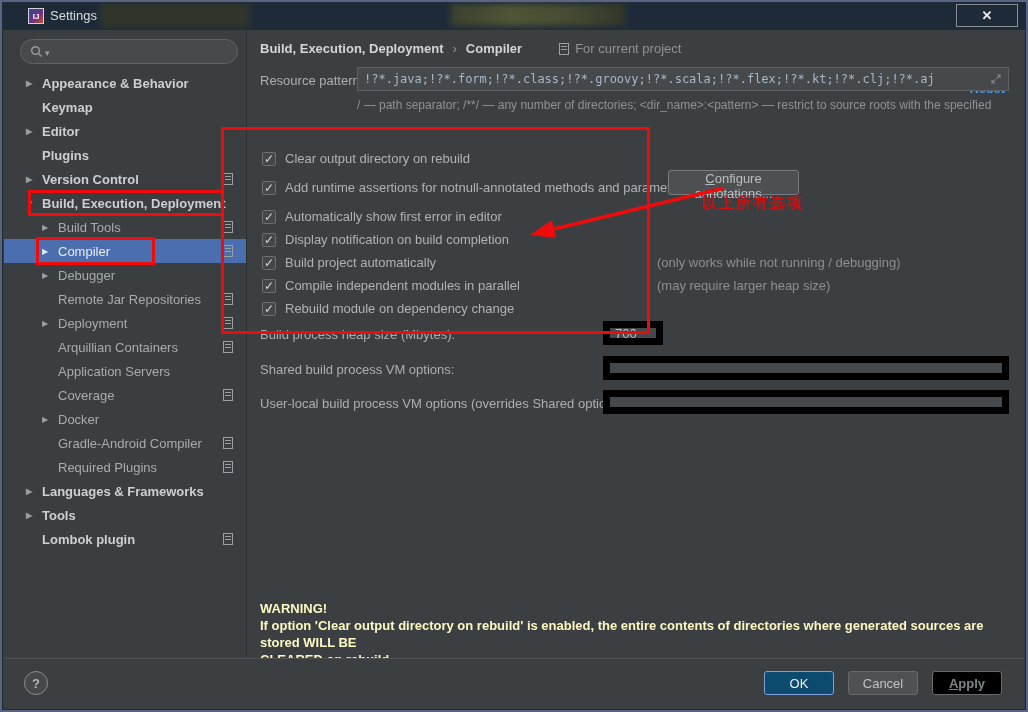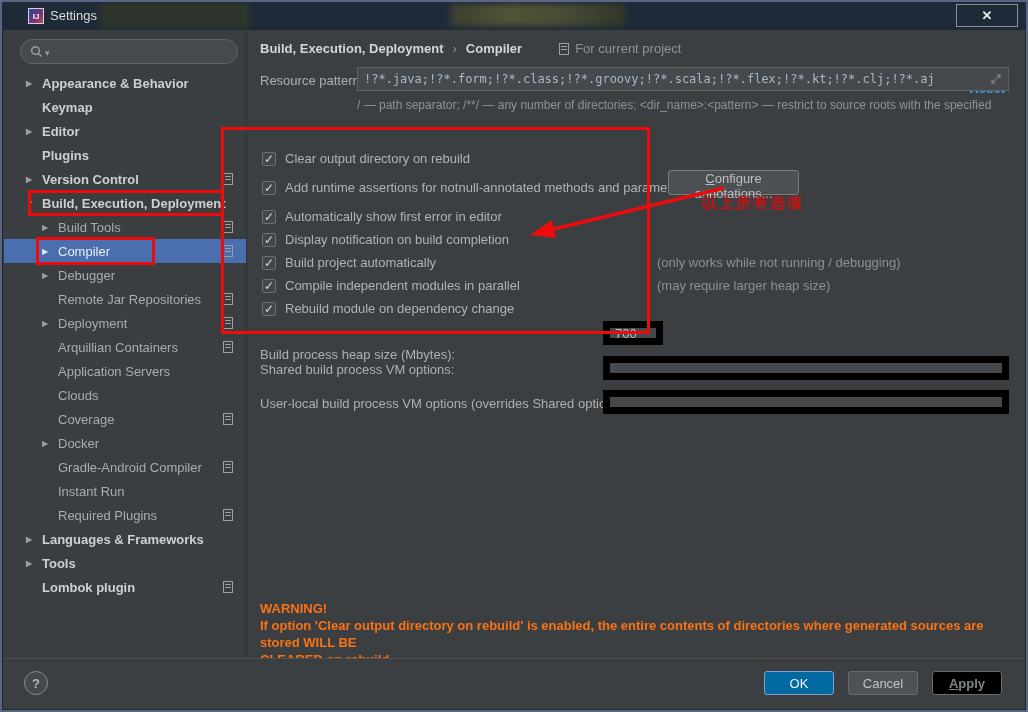--- a/index.html
+++ b/index.html
@@ -71,41 +71,41 @@
   .chkbox{ width:14px; height:14px; background:#43474a; border:1px solid #6b7072; border-radius:2px;
     color:#d2d6d8; font-size:12px; line-height:12px; text-align:center; cursor:pointer; flex:0 0 14px; }
   .chklabel{ color:#b0b3b5; }
   .chkhint{ position:absolute; left:395px; color:#8c9092; }
 
   .cfg-btn{ position:absolute; left:420px; top:140px; width:131px; height:25px;
     background:#4c5052; border:1px solid #797d7f; border-radius:3px;
     color:#bbbfc1; font-size:13px; cursor:pointer; font-family:"Liberation Sans",sans-serif; }
   .mn{ text-decoration:underline; }
 
-  .heap-label{ position:absolute; left:12px; top:297px;margin-top:20px; }
+  .heap-label{ position:absolute; left:12px; top:297px; }
   .field{ background:#45494b; border:7px solid #000000; color:#bdc1c3; font-size:13px;
     font-family:"Liberation Sans",sans-serif; padding:0 5px; }
   .heap-field{ position:absolute; left:355px; top:291px; width:60px; height:24px; }
   .shared-label{ position:absolute; left:12px; top:332px; }
   .shared-field{ position:absolute; left:355px; top:326px; width:406px; height:24px; }
   .user-label{ position:absolute; left:12px; top:366px; }
   .user-field{ position:absolute; left:355px; top:360px; width:406px; height:24px; }
 
   .warning{ position:absolute; left:12px; top:570px; width:758px; font-weight:bold;
-    color:#f97316; line-height:17px; }
+    color:#fef9c3; line-height:17px; }
 
   
   .footer{ position:absolute; left:2px; right:2px; bottom:2px; height:50px;
     background:#3c3f41; border-top:1px solid #515151; }
   .help-btn{ position:absolute; left:20px; top:12px; width:24px; height:24px; border-radius:50%;
     background:#46494b; border:1px solid #8a8e90; color:#b4b8ba; font-size:13px; font-weight:bold;
     display:flex; align-items:center; justify-content:center; cursor:pointer; }
   .btn{ position:absolute; top:12px; height:24px; width:70px; border-radius:3px; font-size:13px;
     font-family:"Liberation Sans",sans-serif; cursor:pointer; }
-  .btn-ok{ right:190px; background:#0369a1; border:1px solid #7ea0d6; color:#eef1f4; }
+  .btn-ok{ right:190px; background:#0c4a6e; border:1px solid #7ea0d6; color:#eef1f4; }
   .btn-cancel{ right:106px; background:#4e5254; border:1px solid #676b6d; color:#bfc3c5; }
   .btn-apply{ right:22px; background:#000000; border:1px solid #676b6d; color:#808587;font-weight:bold; }
 
   
   .anno{ position:absolute; pointer-events:none; z-index:60; }
   .red-box{ border:3px solid #ee0b0b; }
   .red-box1{ left:219px; top:125px; width:429px; height:207px; }
   .red-box2{ left:26px; top:188px; width:196px; height:26px; }
   .red-box3{ left:34px; top:235px; width:119px; height:28px; }
   .red-note{ left:700px; top:192px; color:#cf1010; font-weight:bold; font-size:15px;
@@ -189,39 +189,31 @@
           <span class="tarrow"></span>
           <span>Arquillian Containers</span>
           <span class="copy-icon"></span>
         </div>
         <div class="trow l1">
           <span class="tarrow"></span>
           <span>Application Servers</span>
         </div>
         <div class="trow l1">
           <span class="tarrow"></span>
-          <span>Clouds</span>
-        </div>
-        <div class="trow l1">
-          <span class="tarrow"></span>
           <span>Coverage</span>
           <span class="copy-icon"></span>
         </div>
         <div class="trow l1">
           <span class="tarrow">▶</span>
           <span>Docker</span>
         </div>
         <div class="trow l1">
           <span class="tarrow"></span>
           <span>Gradle-Android Compiler</span>
           <span class="copy-icon"></span>
-        </div>
-        <div class="trow l1">
-          <span class="tarrow"></span>
-          <span>Instant Run</span>
         </div>
         <div class="trow l1">
           <span class="tarrow"></span>
           <span>Required Plugins</span>
           <span class="copy-icon"></span>
         </div>
         <div class="trow bold">
           <span class="tarrow">▶</span>
           <span>Languages &amp; Frameworks</span>
         </div>

